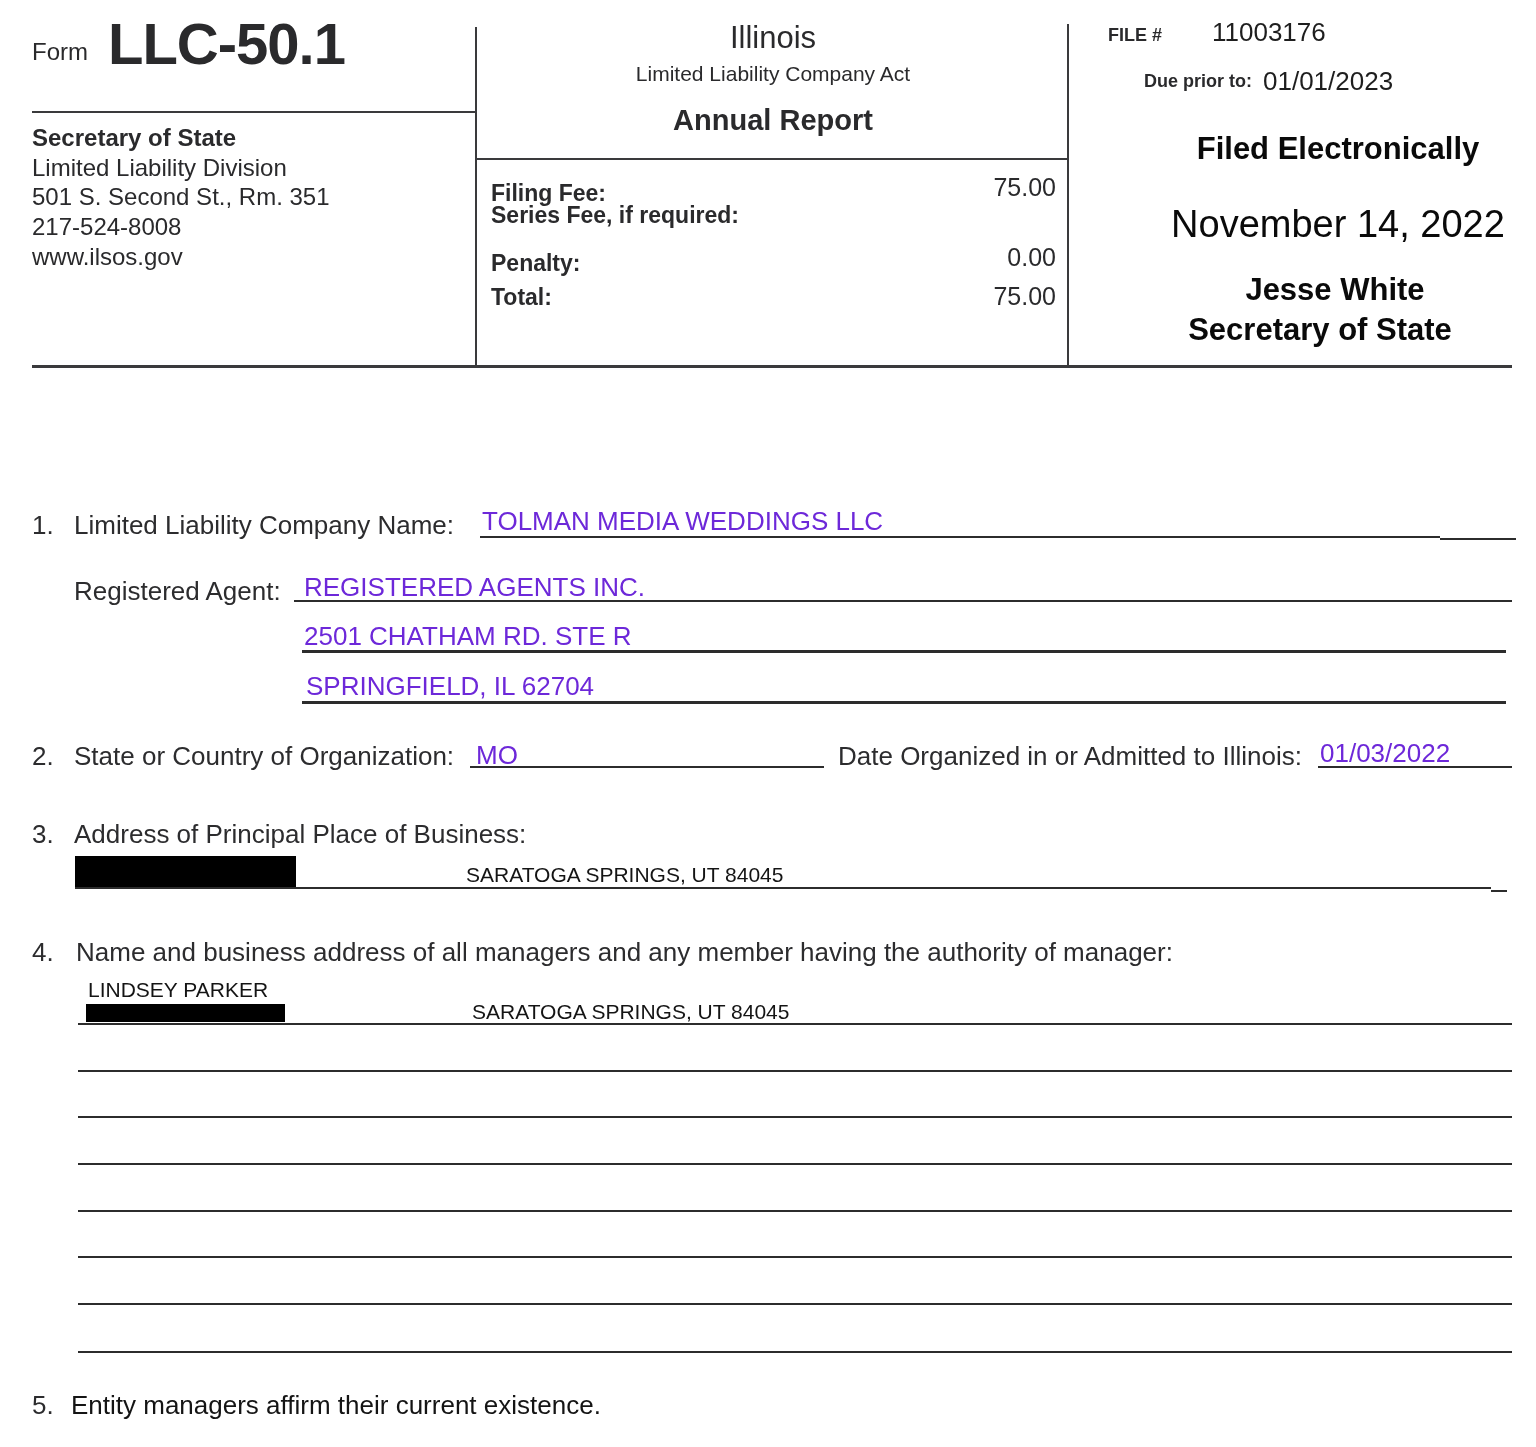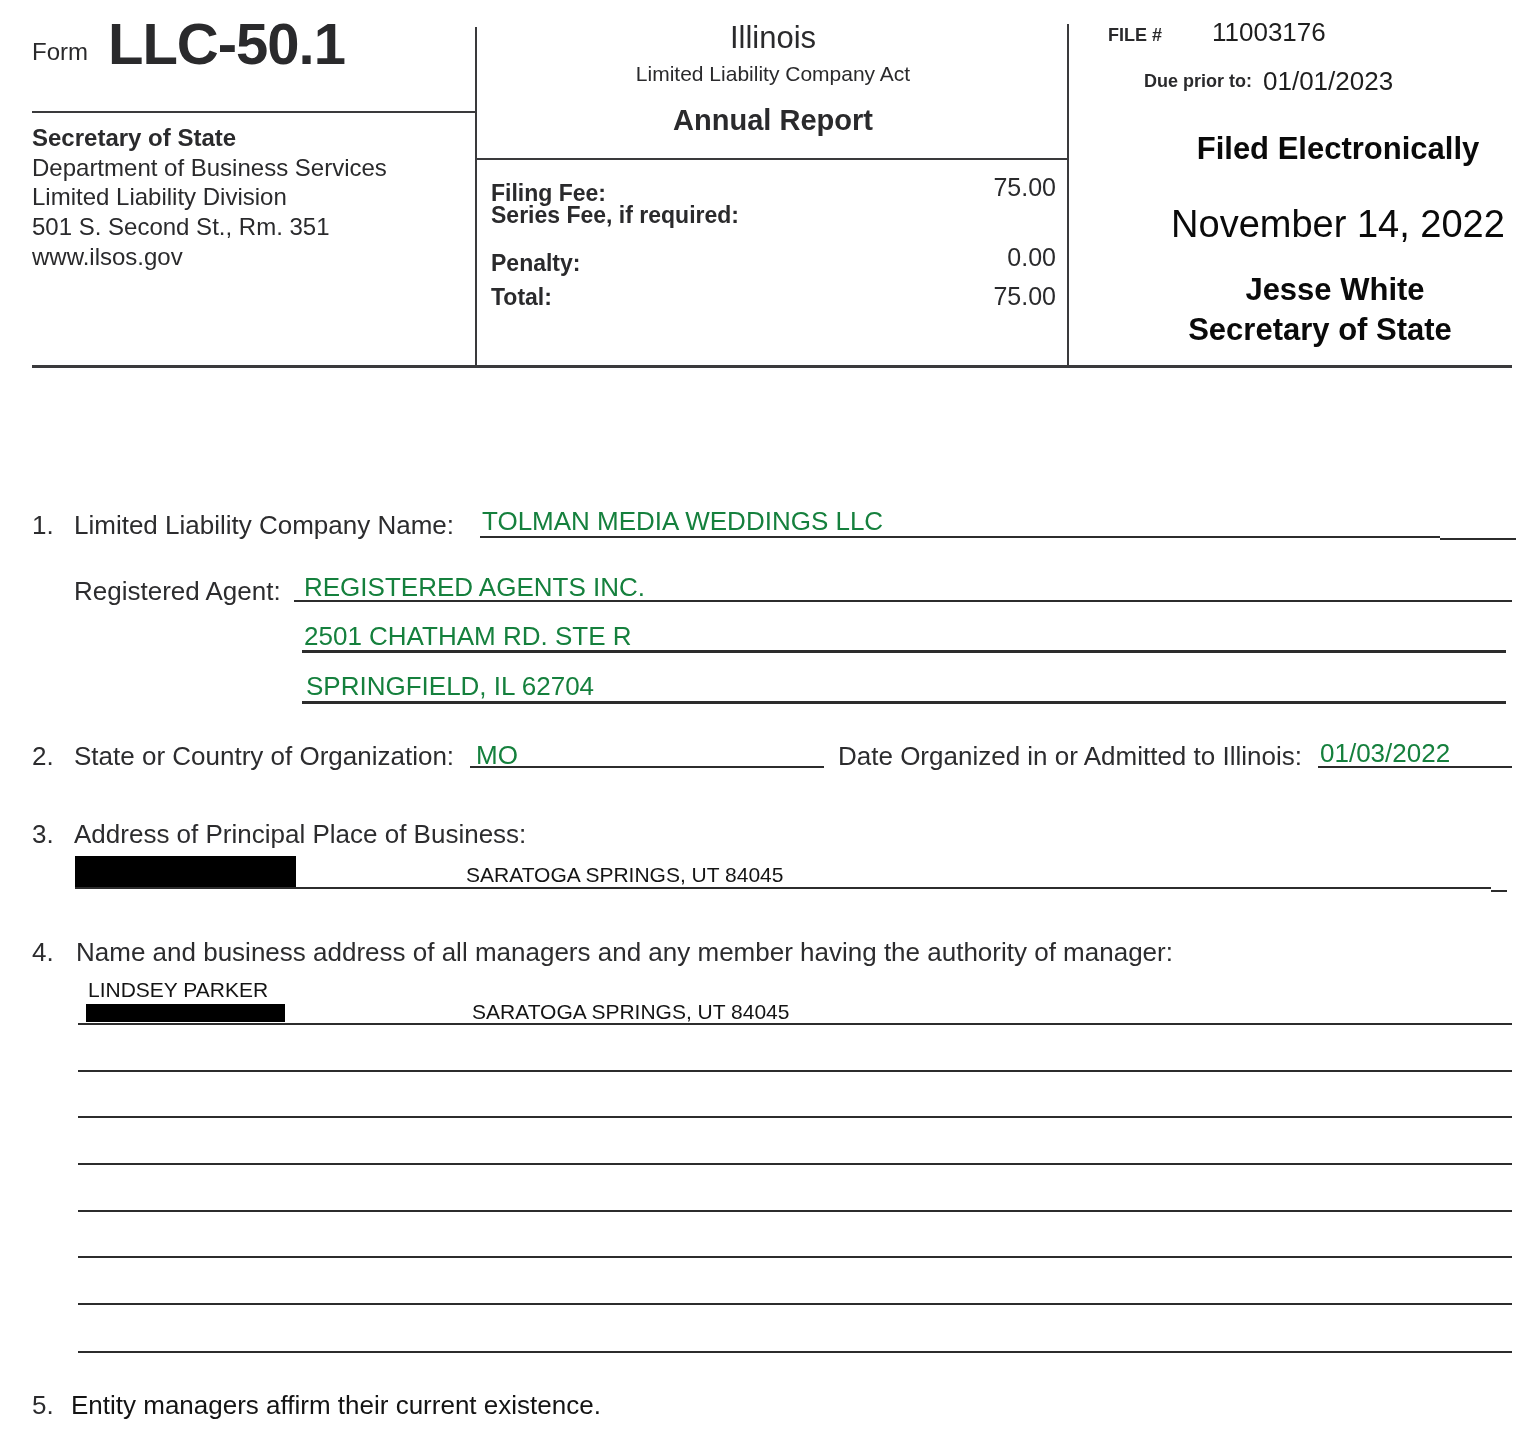--- a/index.html
+++ b/index.html
@@ -13,41 +13,41 @@
   .form-word { left:32px; top:38px; font-size:24px; }
   .form-num { left:108px; top:10px; font-size:58px; font-weight:bold; letter-spacing:-1px; color:#2a2a2c; }
   .sos-block { left:32px; top:123px; font-size:24px; line-height:29.7px; }
   .sos-block div { white-space:nowrap; }
   .center-title { left:478px; width:590px; text-align:center; }
   .fee-label { left:491px; font-size:23px; font-weight:bold; }
   .fee-val { right:480px; font-size:25px; text-align:right; }
   .file-label { font-size:18px; font-weight:bold; }
   .file-val { font-size:26px; color:#1e1e1e; }
   .field-label { font-size:26px; color:#2c2c2e; white-space:nowrap; }
-  .field-val { font-size:26px; color:#15803d; white-space:nowrap; }
+  .field-val { font-size:26px; color:#6d28d9; white-space:nowrap; }
   .small-val { font-size:21px; color:#141414; white-space:nowrap; }
   .redact { position:absolute; background:#000; }
 </style>
 </head>
 <body>
 
 <div class="hline" style="left:32px; top:111px; width:444px;"></div>
 <div class="vline" style="left:475px; top:27px; height:340px;"></div>
 <div class="vline" style="left:1067px; top:24px; height:343px;"></div>
 <div class="hline" style="left:476px; top:158px; width:592px;"></div>
 <div class="hline" style="left:32px; top:365px; width:1480px; height:3px;"></div>
 
 <span class="abs form-word">Form</span>
 <span class="abs form-num">LLC-50.1</span>
 
 <div class="abs sos-block">
   <div class="bold">Secretary of State</div>
-  <div>Department of Business Services</div>
   <div>Limited Liability Division</div>
   <div>501 S. Second St., Rm. 351</div>
+  <div>217-524-8008</div>
   <div>www.ilsos.gov</div>
 </div>
 
 <div class="abs center-title" style="top:20px; font-size:31px;">Illinois</div>
 <div class="abs center-title" style="top:62px; font-size:21px;">Limited Liability Company Act</div>
 <div class="abs center-title bold" style="top:104px; font-size:29px;">Annual Report</div>
 
 <span class="abs fee-label" style="top:180px;">Filing Fee:</span>
 <span class="abs fee-val" style="top:173px;">75.00</span>
 <span class="abs fee-label" style="top:202px;text-align:center;">Series Fee, if required:</span>

